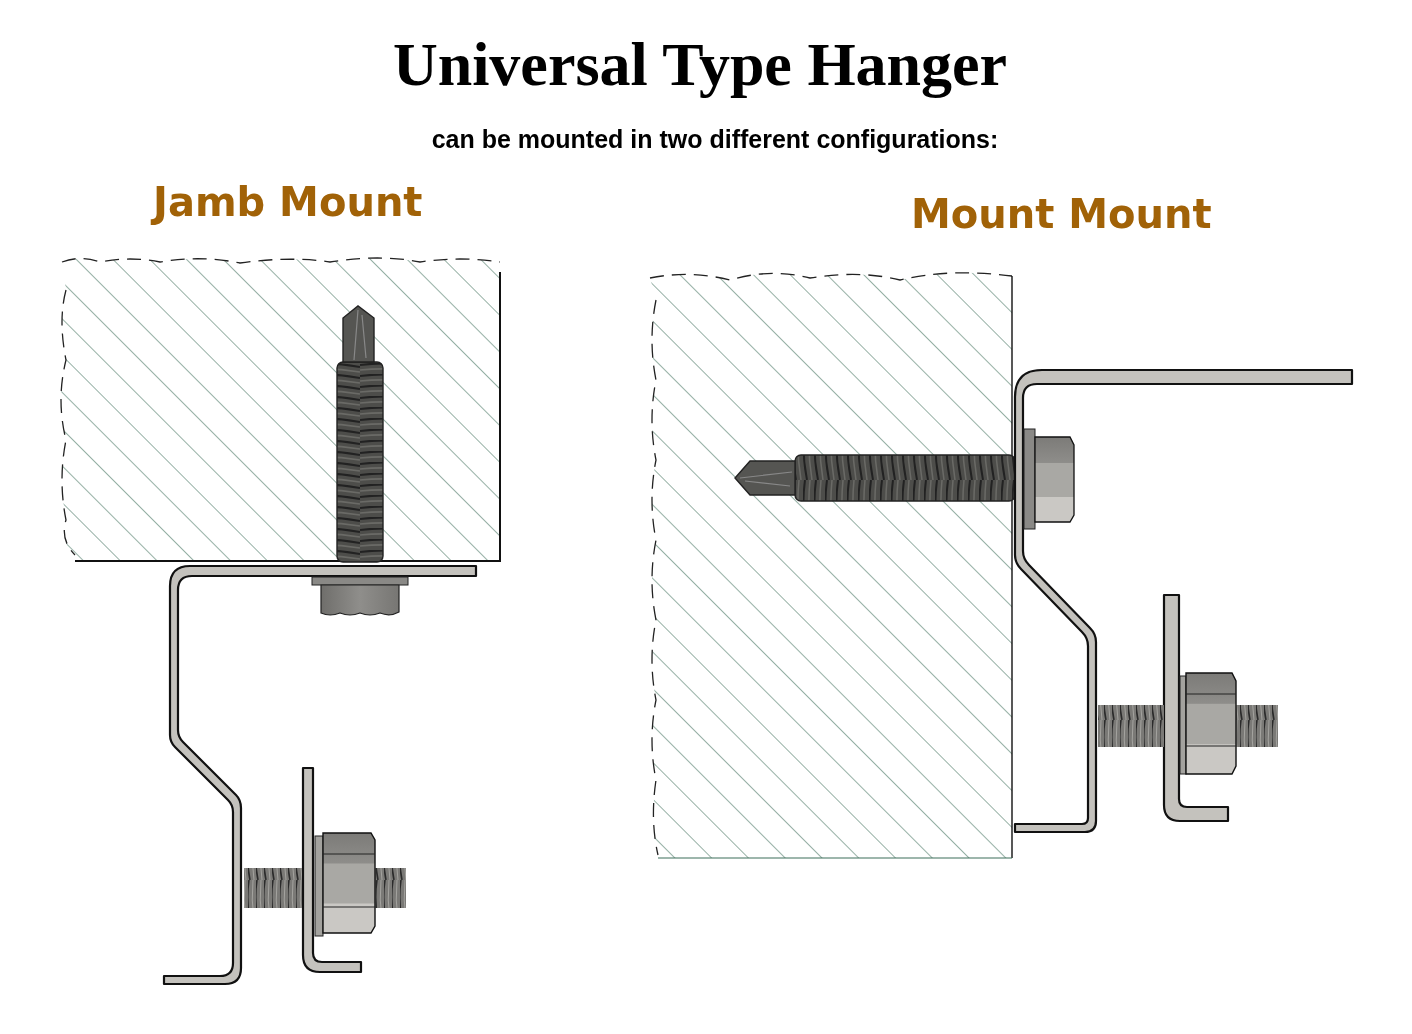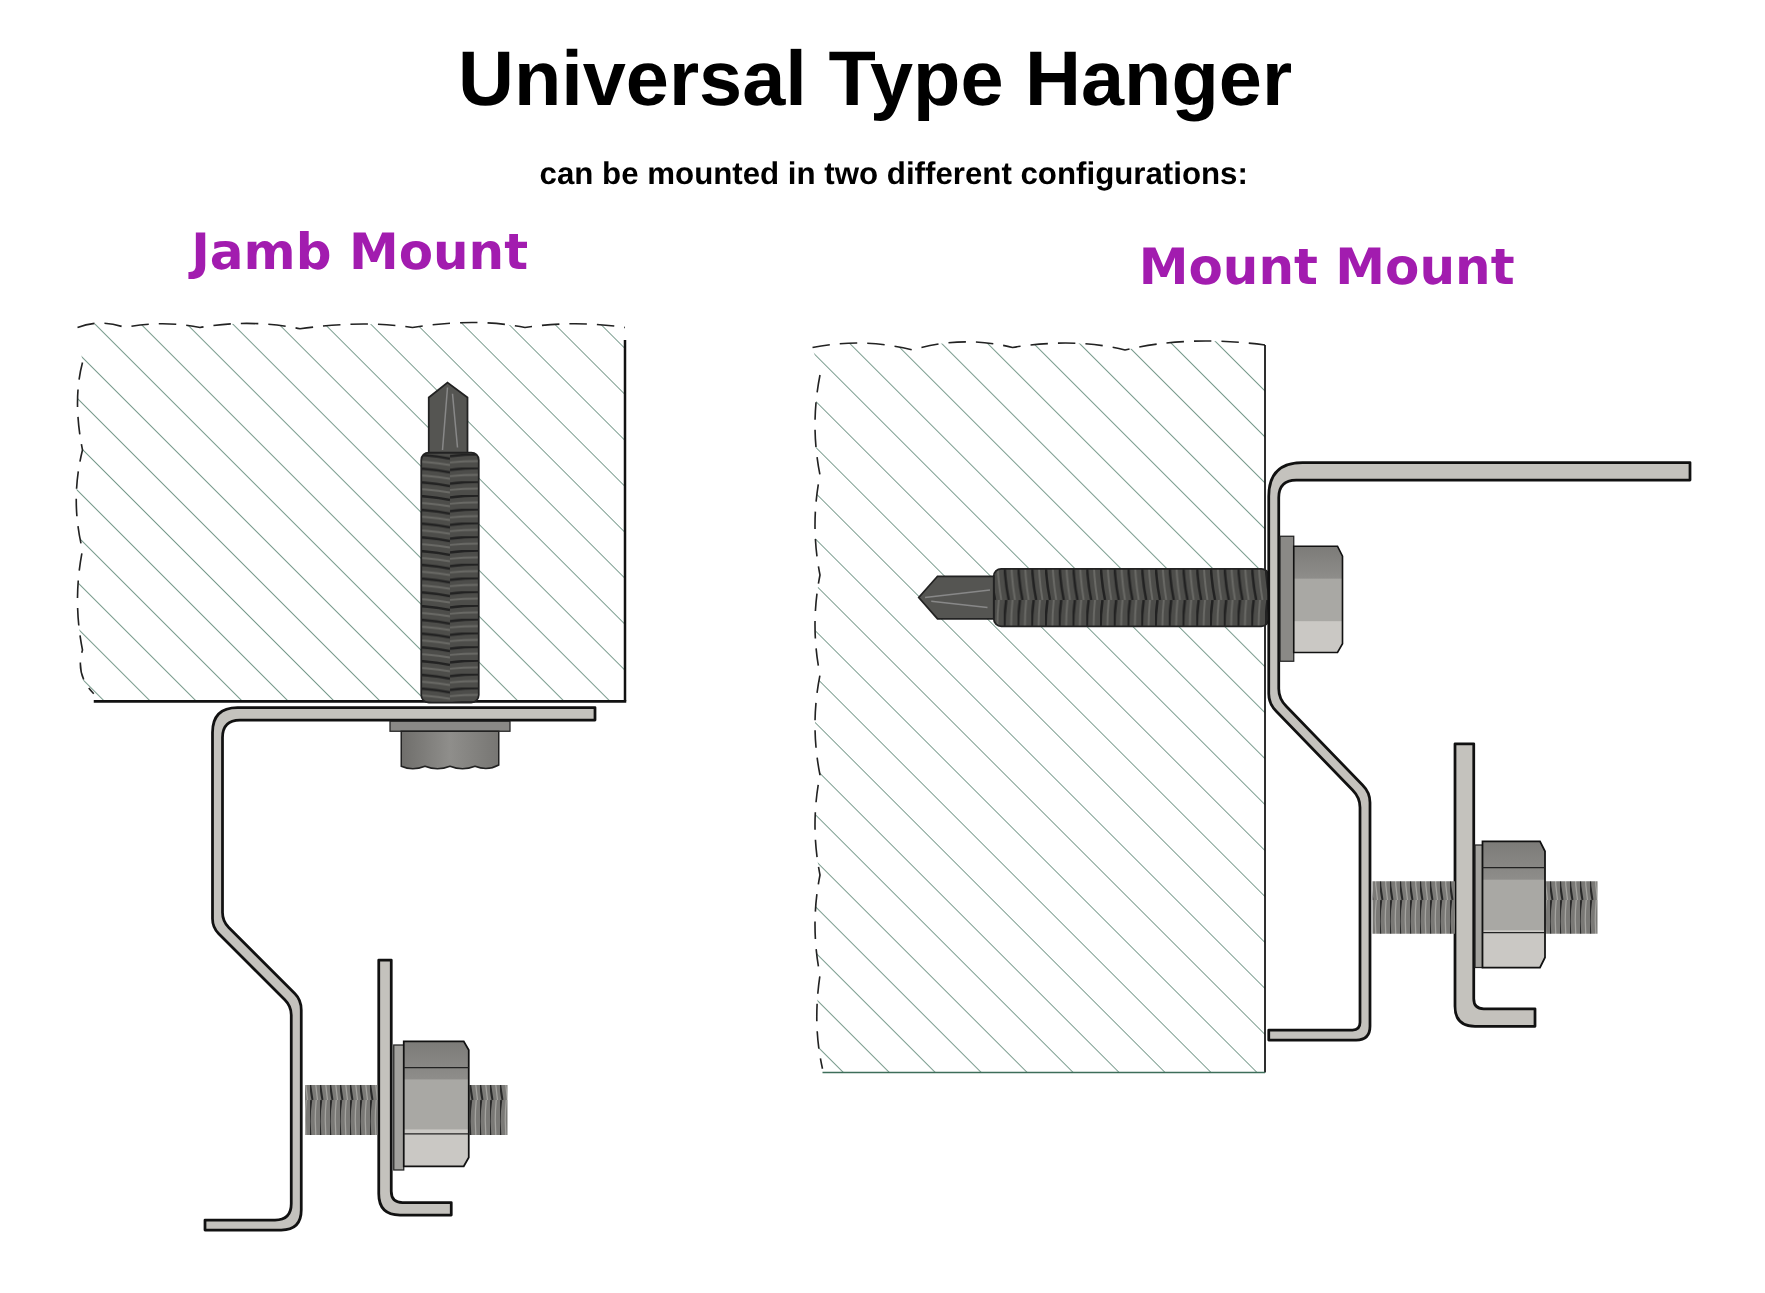--- a/index.html
+++ b/index.html
@@ -1,29 +1,29 @@
 <!DOCTYPE html>
 <html><head>
 <meta charset="utf-8">
 <style>
   html, body { margin: 0; padding: 0; background: #ffffff; }
   body { width: 1412px; height: 1034px; position: relative; overflow: hidden; }
   .title {
     position: absolute; left: 0; width: 1400px; top: 26px; text-align: center;
-    font-family: Liberation Sans, sans-serif; font-weight: bold; font-size: 62px;
+    font-family: Liberation Serif, serif; font-weight: bold; font-size: 62px;
     color: #000; letter-spacing: 0px; line-height: 76px;
   }
   .subtitle {
     position: absolute; left: 0; width: 1430px; top: 124px; text-align: center;
     font-family: "Liberation Sans", sans-serif; font-weight: bold; font-size: 25px;
     color: #000; line-height: 30px;
   }
   .label {
     position: absolute; font-family: "DejaVu Sans", sans-serif; font-weight: bold;
-    font-size: 40px; color: #a21caf; line-height: 48px; white-space: nowrap;
+    font-size: 40px; color: #a16207; line-height: 48px; white-space: nowrap;
   }
   .label-jamb { left: 153px; top: 178px; }
   .label-wall { left: 911px; top: 190px; }
   svg.art { position: absolute; left: 0; top: 0; }
 </style>
 </head>
 <body>
 
 <div class="title">Universal Type Hanger</div>
 <div class="subtitle">can be mounted in two different configurations:</div>

